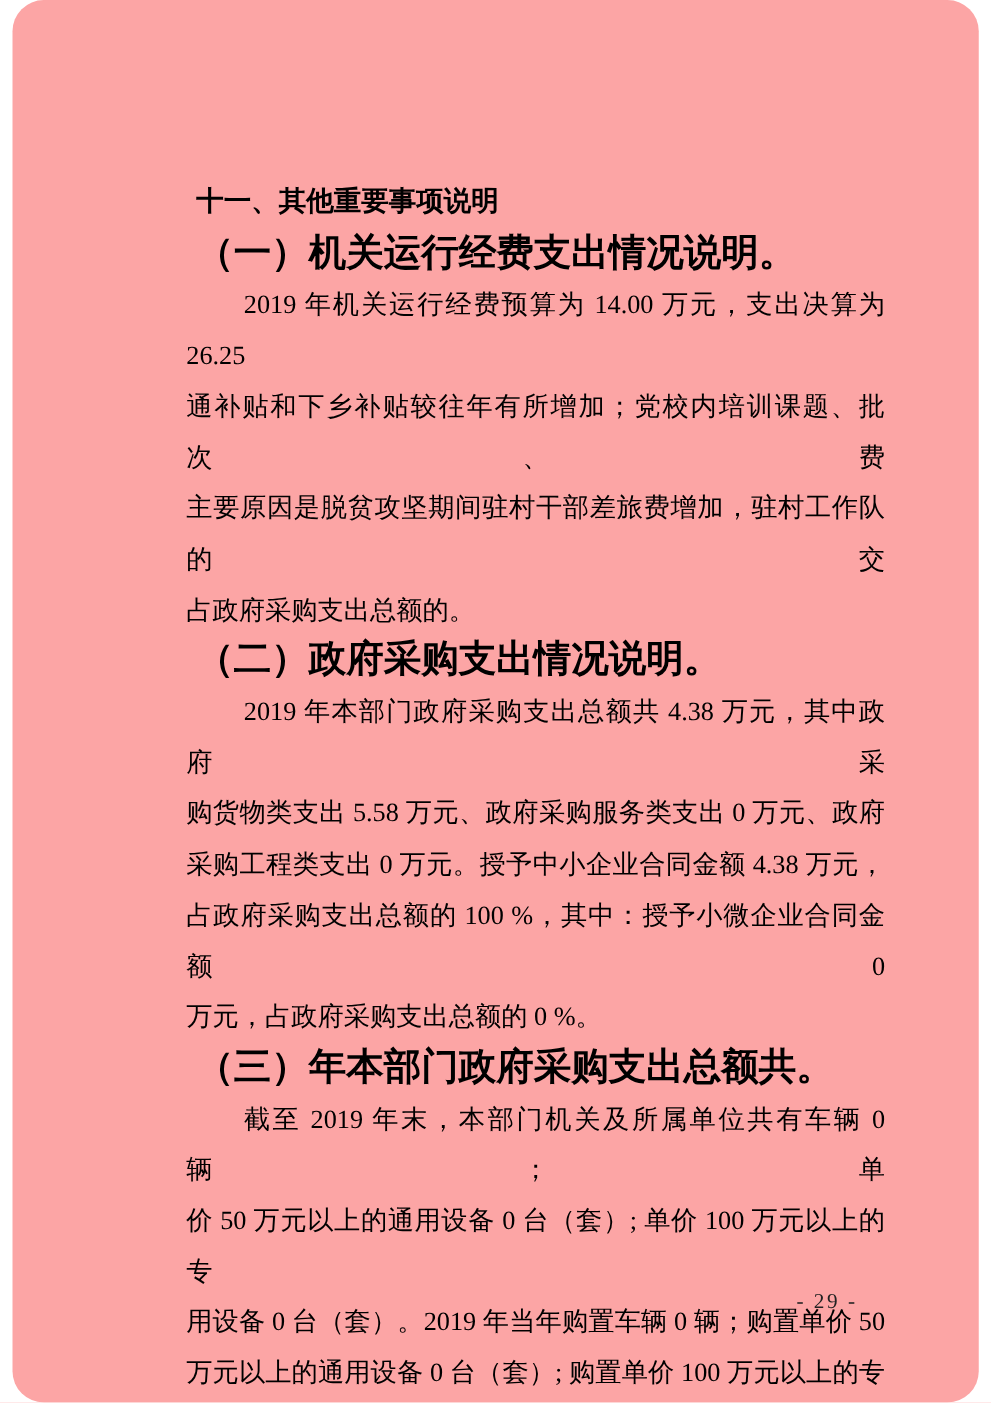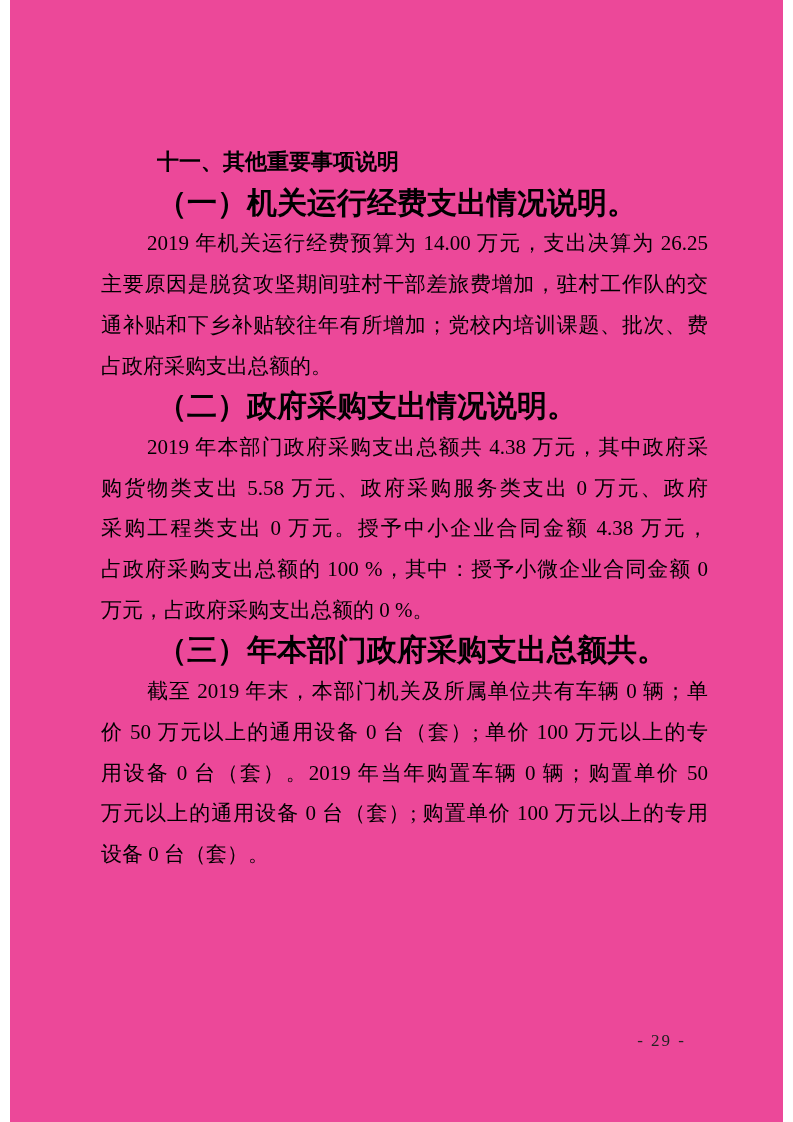--- a/index.html
+++ b/index.html
@@ -5,24 +5,25 @@
   html, body {
     margin: 0;
     padding: 0;
     background: #ffffff;
   }
   .page {
     position: relative;
     width: 773px;
     height: 1122px;
     margin: 0 auto;
-    background: #ec4899;
+    background: #fca5a5;
     color: #000000;
     font-family: "Liberation Serif", "DejaVu Serif", serif;
     overflow: hidden;
+    border-radius: 25px;
   }
   .content {
     position: absolute;
     left: 91px;
     top: 142px;
     width: 607px;
   }
   .doc-title {
     font-family: "DejaVu Sans", "Liberation Sans", sans-serif;
     font-weight: bold;
@@ -37,20 +38,21 @@
     font-size: 30px;
     line-height: 40.7px;
     text-indent: 56px;
     white-space: nowrap;
   }
   .para-line {
     font-size: 21px;
     line-height: 40.7px;
     text-align: justify;
     text-align-last: justify;
+    margin-left: 48px;
   }
   .para-line.first {
     text-indent: 46px;
   }
   .para-line.last {
     text-align-last: left;
   }
   .page-number {
     position: absolute;
     top: 1030px;
@@ -63,22 +65,22 @@
 </style>
 </head>
 <body>
 
 <div class="page">
   <div class="content">
     <div class="doc-title">十一、其他重要事项说明</div>
     <div id="sections">
         <div class="section-heading">（一）机关运行经费支出情况说明。</div>
         <div class="para-line first">2019 年机关运行经费预算为  14.00  万元，支出决算为  26.25</div>
+        <div class="para-line">通补贴和下乡补贴较往年有所增加；党校内培训课题、批次、费</div>
         <div class="para-line">主要原因是脱贫攻坚期间驻村干部差旅费增加，驻村工作队的交</div>
-        <div class="para-line">通补贴和下乡补贴较往年有所增加；党校内培训课题、批次、费</div>
         <div class="para-line last">占政府采购支出总额的。</div>
         <div class="section-heading">（二）政府采购支出情况说明。</div>
         <div class="para-line first">2019 年本部门政府采购支出总额共  4.38  万元，其中政府采</div>
         <div class="para-line">购货物类支出  5.58  万元、政府采购服务类支出  0  万元、政府</div>
         <div class="para-line">采购工程类支出  0  万元。授予中小企业合同金额  4.38  万元，</div>
         <div class="para-line">占政府采购支出总额的 100 %，其中：授予小微企业合同金额  0</div>
         <div class="para-line last">万元，占政府采购支出总额的  0 %。</div>
         <div class="section-heading">（三）年本部门政府采购支出总额共。</div>
         <div class="para-line first">截至 2019 年末，本部门机关及所属单位共有车辆  0  辆；单</div>
         <div class="para-line">价 50 万元以上的通用设备  0  台（套）;  单价 100 万元以上的专</div>

